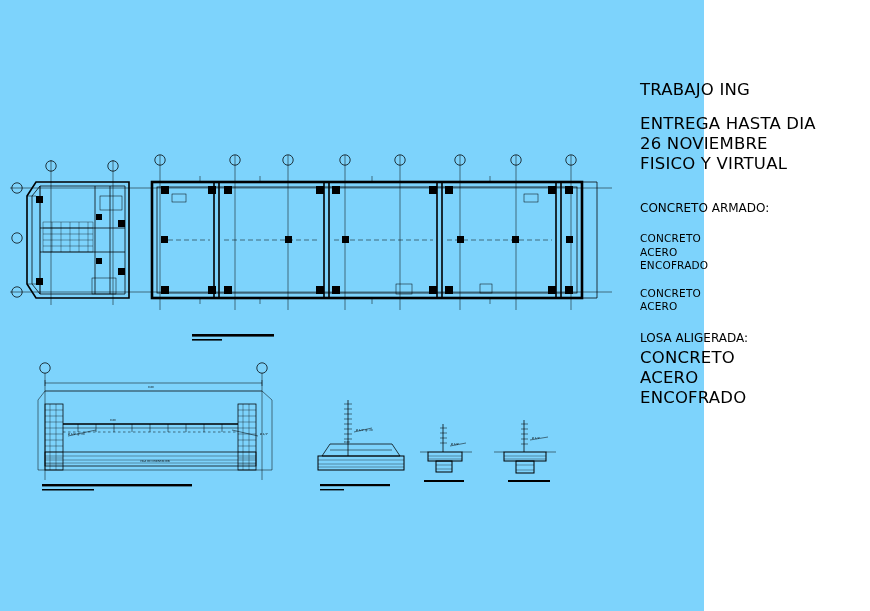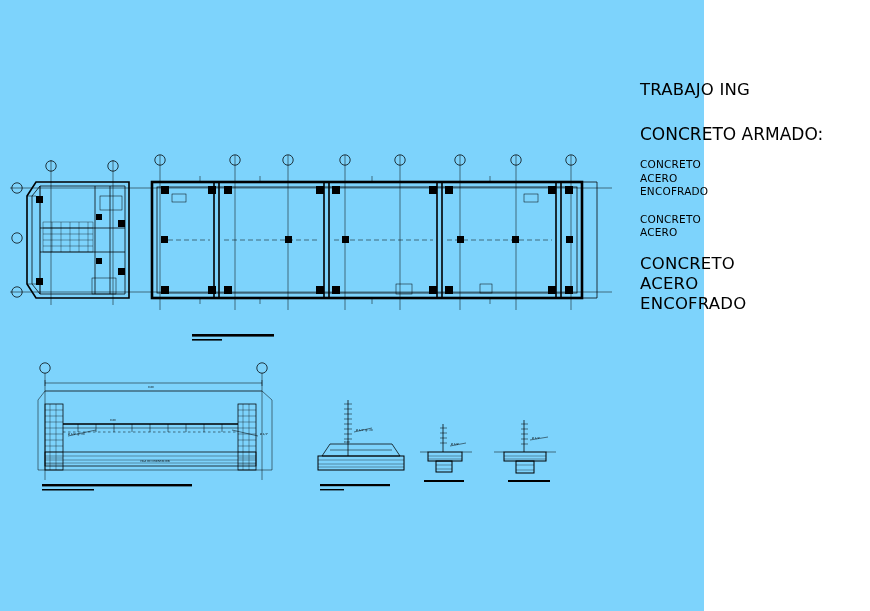--- a/index.html
+++ b/index.html
@@ -42,21 +42,21 @@
     white-space: nowrap;
   }
   .note-line.big {
     font-size: 16.5px;
   }
   .note-line.small {
     font-size: 10.5px;
     line-height: 13.5px;
   }
   .note-heading {
-    font-size: 17px;
+    font-size: 12px;
     line-height: 20px;
   }
   .spacer-sm { height: 10px; }
 
   svg.cad { display: block; }
   .ln { stroke: #000; fill: none; }
   .w05 { stroke-width: 0.5; }
   .w07 { stroke-width: 0.75; }
   .w1  { stroke-width: 1; }
   .w15 { stroke-width: 1.6; }
@@ -398,38 +398,44 @@
 
     </svg>
   </div>
 
   <div class="notes-area">
 
     <div class="note-block">
       <div class="note-line">TRABAJO ING</div>
     </div>
 
+    <div class="note-block">
+      <div class="note-line">ENTREGA HASTA DIA</div>
+      <div class="note-line">26 NOVIEMBRE</div>
+      <div class="note-line">FISICO Y VIRTUAL</div>
+    </div>
 
     <div class="spacer-sm"></div>
 
     <div class="note-block">
       <div class="note-heading">CONCRETO ARMADO:</div>
     </div>
 
     <div class="note-block">
       <div class="note-line small">CONCRETO</div>
       <div class="note-line small">ACERO</div>
       <div class="note-line small">ENCOFRADO</div>
     </div>
 
     <div class="note-block">
       <div class="note-line small">CONCRETO</div>
       <div class="note-line small">ACERO</div>
     </div>
 
     <div class="note-block">
+      <div class="note-heading">LOSA ALIGERADA:</div>
       <div class="note-line big">CONCRETO</div>
       <div class="note-line big">ACERO</div>
       <div class="note-line big">ENCOFRADO</div>
     </div>
 
   </div>
 </div>
 
 </body></html>

